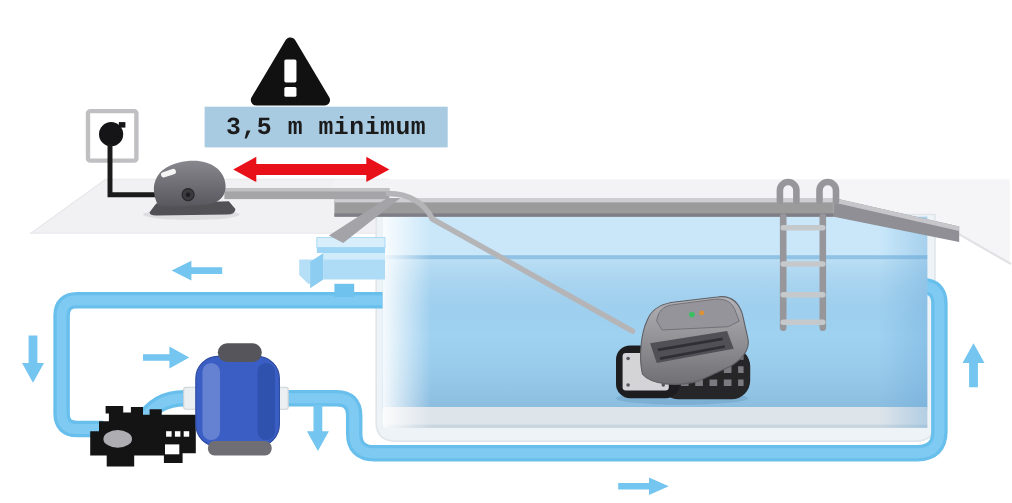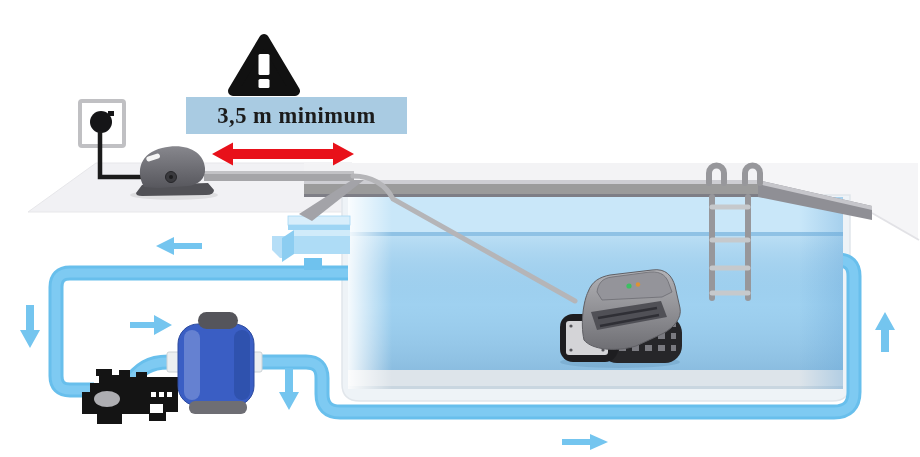--- a/index.html
+++ b/index.html
@@ -3,21 +3,21 @@
 <meta charset="utf-8">
 <style>
   :root{
     --label-bg:#a9cbe2; --label-text:#1b1b1b; --arrow-red:#e8111a;
     --pipe-blue:#68bfec; --pipe-blue-light:#7ecaf2; --flow-arrow-blue:#74c5ef;
     --water-blue:#9fd1f0; --filter-blue:#3a5ec4; --equipment-black:#141414;
     --coping-gray:#9b9b9b;
   }
   html,body{margin:0;padding:0;background:#fff;}
   .stage{position:relative;width:920px;height:457px;background:#ffffff;overflow:hidden;
-         font-family:Liberation Serif, serif;}
+         font-family:Liberation Mono, monospace;}
   .stage svg{position:absolute;left:0;top:0;}
   .distance-label{
     position:absolute;left:186px;top:97px;width:221px;height:37px;
     background:var(--label-bg);color:var(--label-text);
     font-size:22.5px;font-weight:bold;letter-spacing:.5px;
     display:flex;align-items:center;justify-content:center;white-space:nowrap;
   }
   .f-water{fill:var(--water-blue);}
   .f-flow{fill:var(--flow-arrow-blue);}
   .f-red{fill:var(--arrow-red);}

